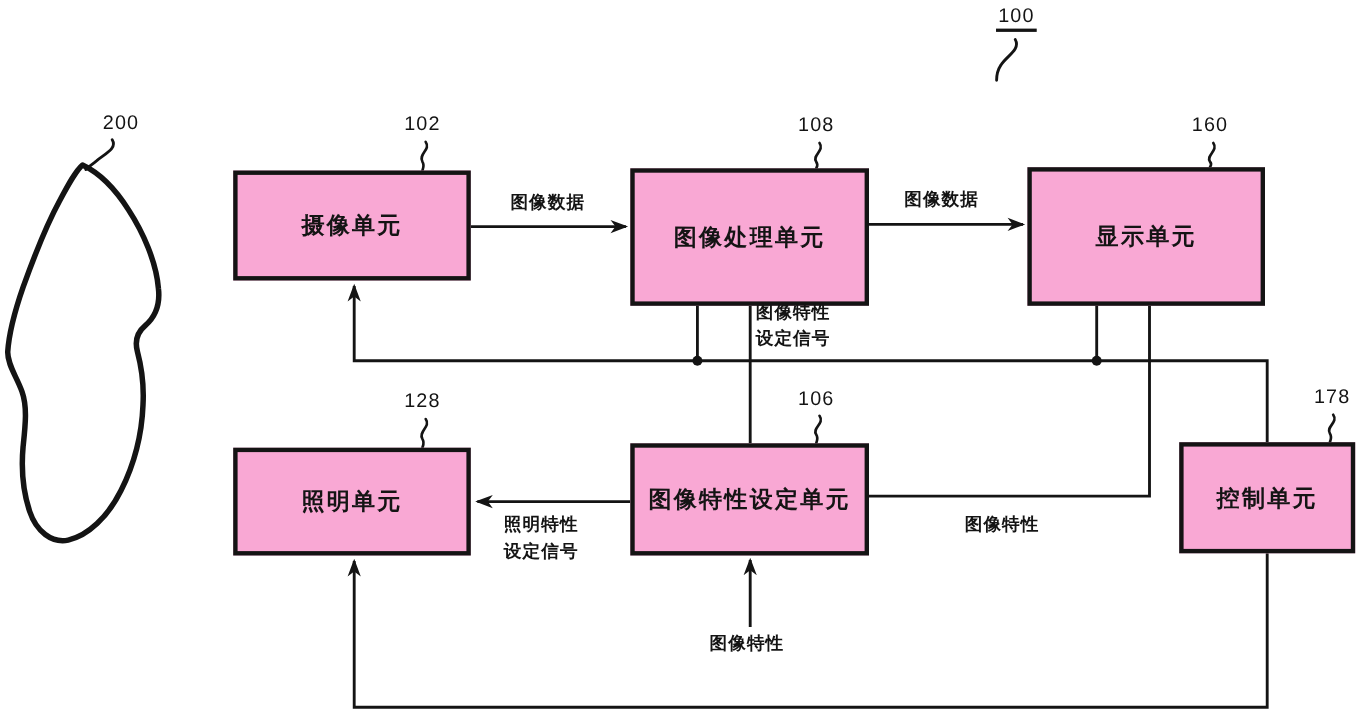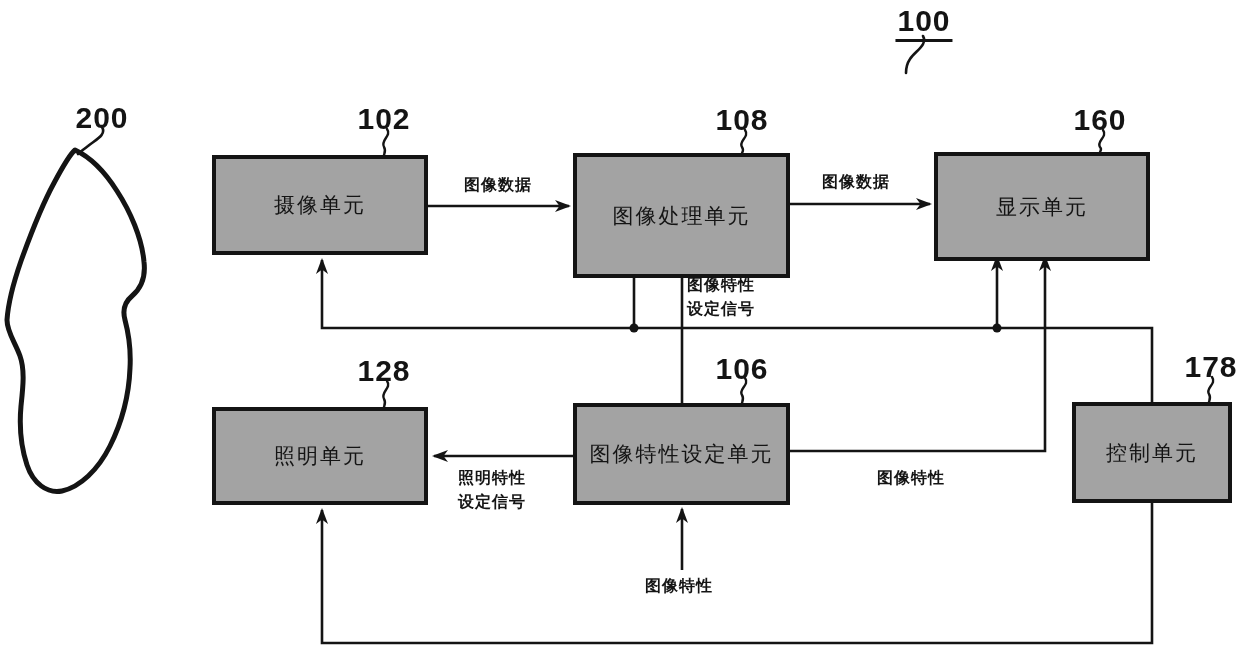--- a/index.html
+++ b/index.html
@@ -2,27 +2,27 @@
 <html><head>
 <meta charset="utf-8">
 <style>
   html,body{margin:0;padding:0;background:#ffffff;}
   .stage{
     position:relative;width:1240px;height:654px;background:#ffffff;
     font-family:"Liberation Sans","DejaVu Sans",sans-serif;color:#141414;overflow:hidden;
   }
   svg.wires{position:absolute;left:0;top:0;width:1240px;height:654px;}
   .box{
-    position:absolute;box-sizing:border-box;border:4px solid #141414;background:#a3a3a3;
+    position:absolute;box-sizing:border-box;border:4px solid #141414;background:#f9a8d4;
     display:flex;align-items:center;justify-content:center;
-    font-size:21px;font-weight:normal;letter-spacing:2px;white-space:nowrap;
+    font-size:21px;font-weight:bold;letter-spacing:2px;white-space:nowrap;
   }
   .ref{
     position:absolute;transform:translateX(-50%);
-    font-size:30px;font-weight:bold;letter-spacing:1px;white-space:nowrap;
+    font-size:18px;font-weight:normal;letter-spacing:1px;white-space:nowrap;
   }
   .ref .u{display:inline-block;border-bottom:3px solid #141414;padding:0 2px 1px 2px;}
   .lbl{
     position:absolute;font-size:16px;font-weight:bold;letter-spacing:1px;
     line-height:24px;white-space:nowrap;
   }
   .lbl.center{transform:translateX(-50%);}
   .lbl .ln{display:block;}
 </style>
 </head>
@@ -76,37 +76,37 @@
     <path d="M745,378 C750,385 738,389 742,395 C744,398 743,400 742,403" fill="none" stroke="#141414" stroke-width="2.4" stroke-linecap="round"></path>
     <path d="M1212,377 C1217,384 1205,388 1209,394 C1211,397 1210,399 1209,402" fill="none" stroke="#141414" stroke-width="2.4" stroke-linecap="round"></path>
   </svg>
 
   <div class="box" style="left:212px;top:155px;width:216px;height:100px;">
     <span>摄像单元</span>
   </div>
   <div class="box" style="left:573px;top:153px;width:217px;height:125px;">
     <span>图像处理单元</span>
   </div>
-  <div class="box" style="left:934px;top:152px;width:216px;height:109px;">
+  <div class="box" style="left:934px;top:152px;width:216px;height:126px;">
     <span>显示单元</span>
   </div>
   <div class="box" style="left:212px;top:407px;width:216px;height:98px;">
     <span>照明单元</span>
   </div>
   <div class="box" style="left:573px;top:403px;width:217px;height:102px;">
     <span>图像特性设定单元</span>
   </div>
   <div class="box" style="left:1072px;top:402px;width:160px;height:101px;">
     <span>控制单元</span>
   </div>
 
   <div class="ref" style="left:924px;top:4px;">
     <span class="u">100</span>
   </div>
-  <div class="ref" style="left:102px;top:101px;">200</div>
+  <div class="ref" style="left:110px;top:101px;">200</div>
   <div class="ref" style="left:384px;top:102px;">102</div>
   <div class="ref" style="left:742px;top:103px;">108</div>
   <div class="ref" style="left:1100px;top:103px;">160</div>
   <div class="ref" style="left:384px;top:354px;">128</div>
   <div class="ref" style="left:742px;top:352px;">106</div>
   <div class="ref" style="left:1211px;top:350px;">178</div>
 
   <div class="lbl center" style="left:498px;top:173px;">图像数据</div>
   <div class="lbl center" style="left:856px;top:170px;">图像数据</div>
 

